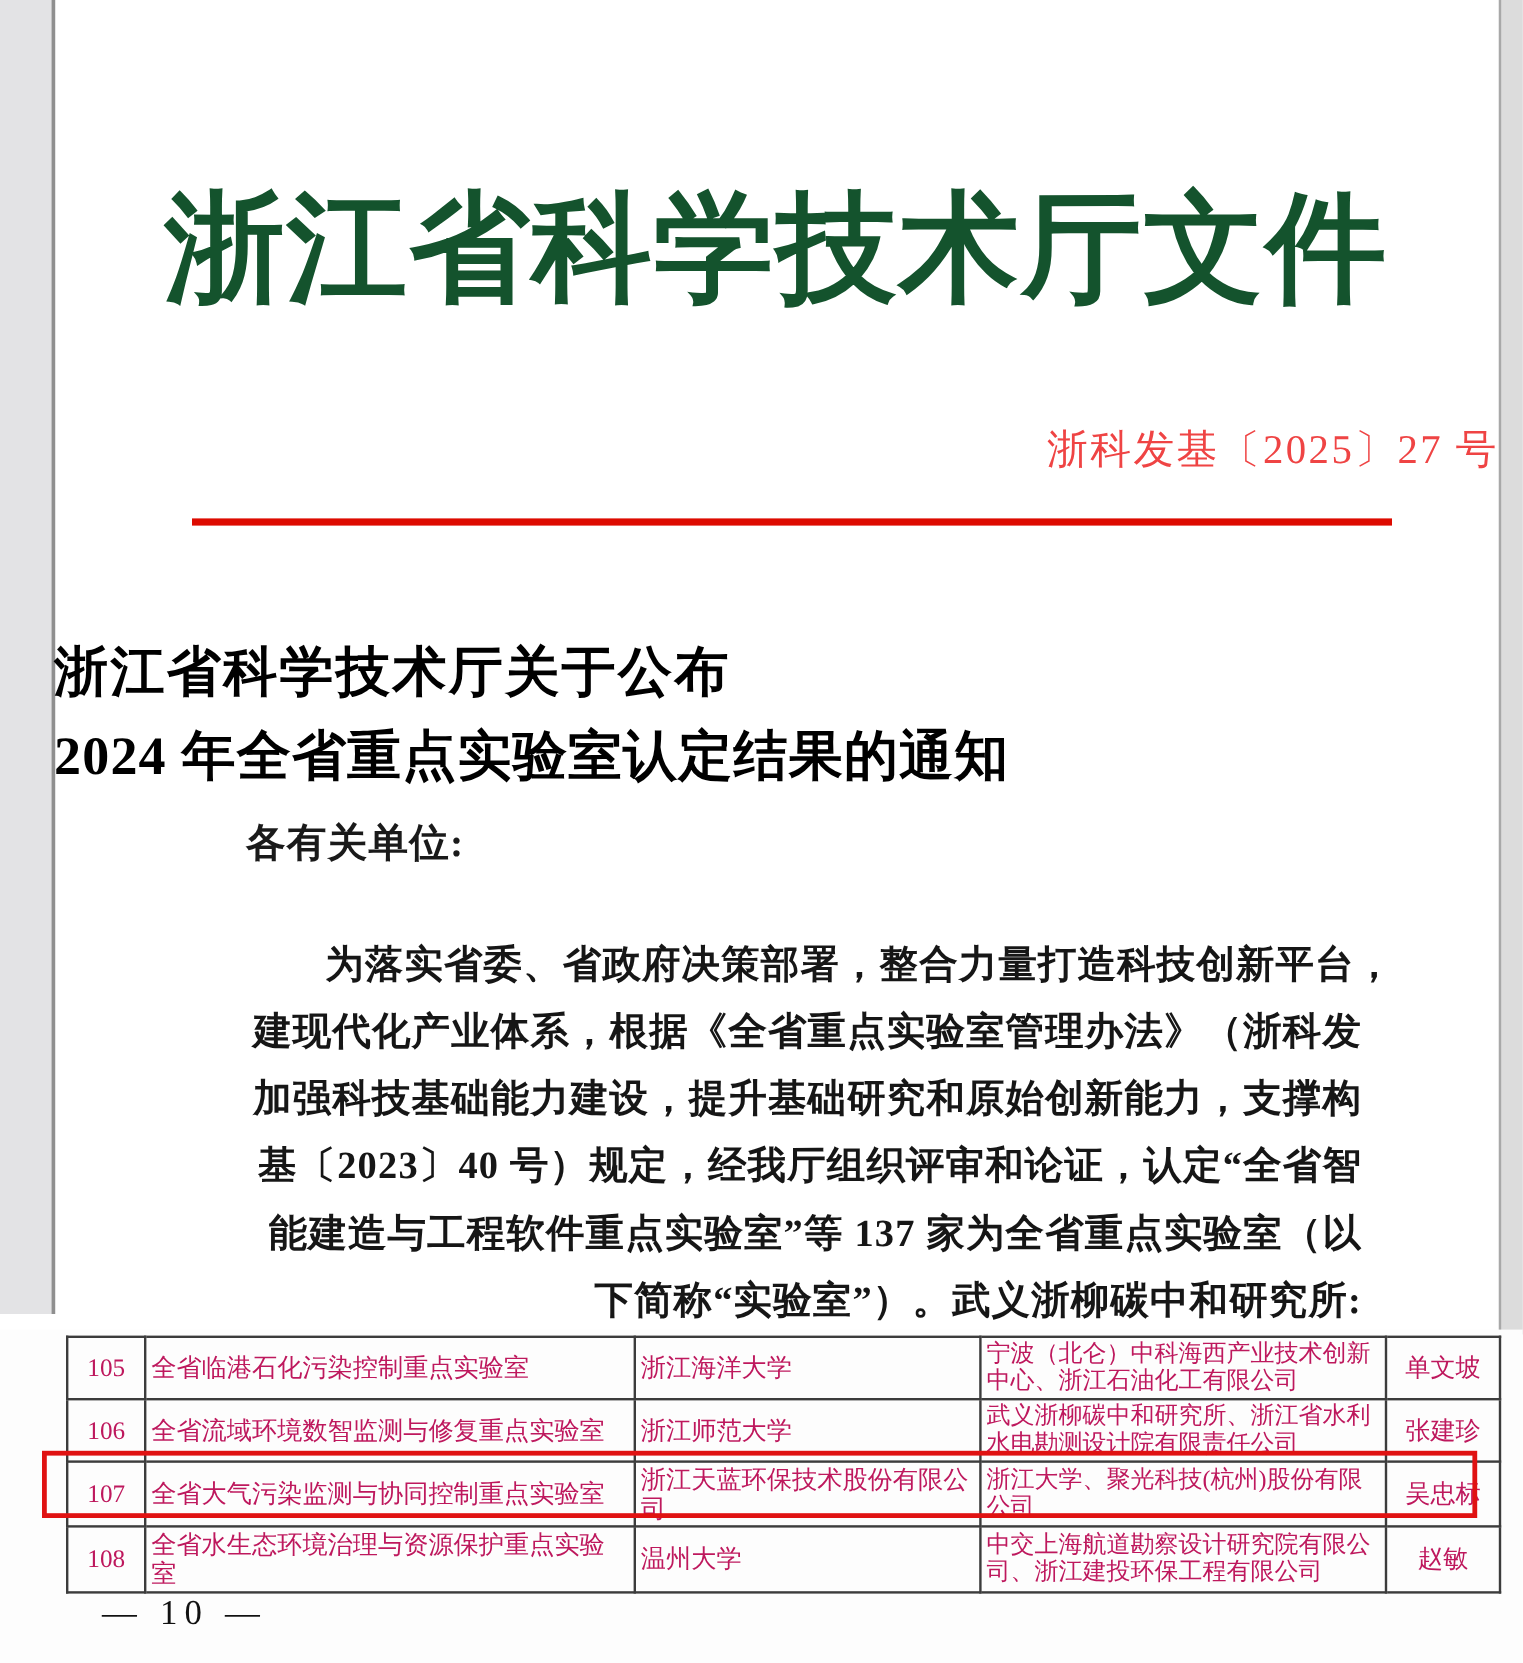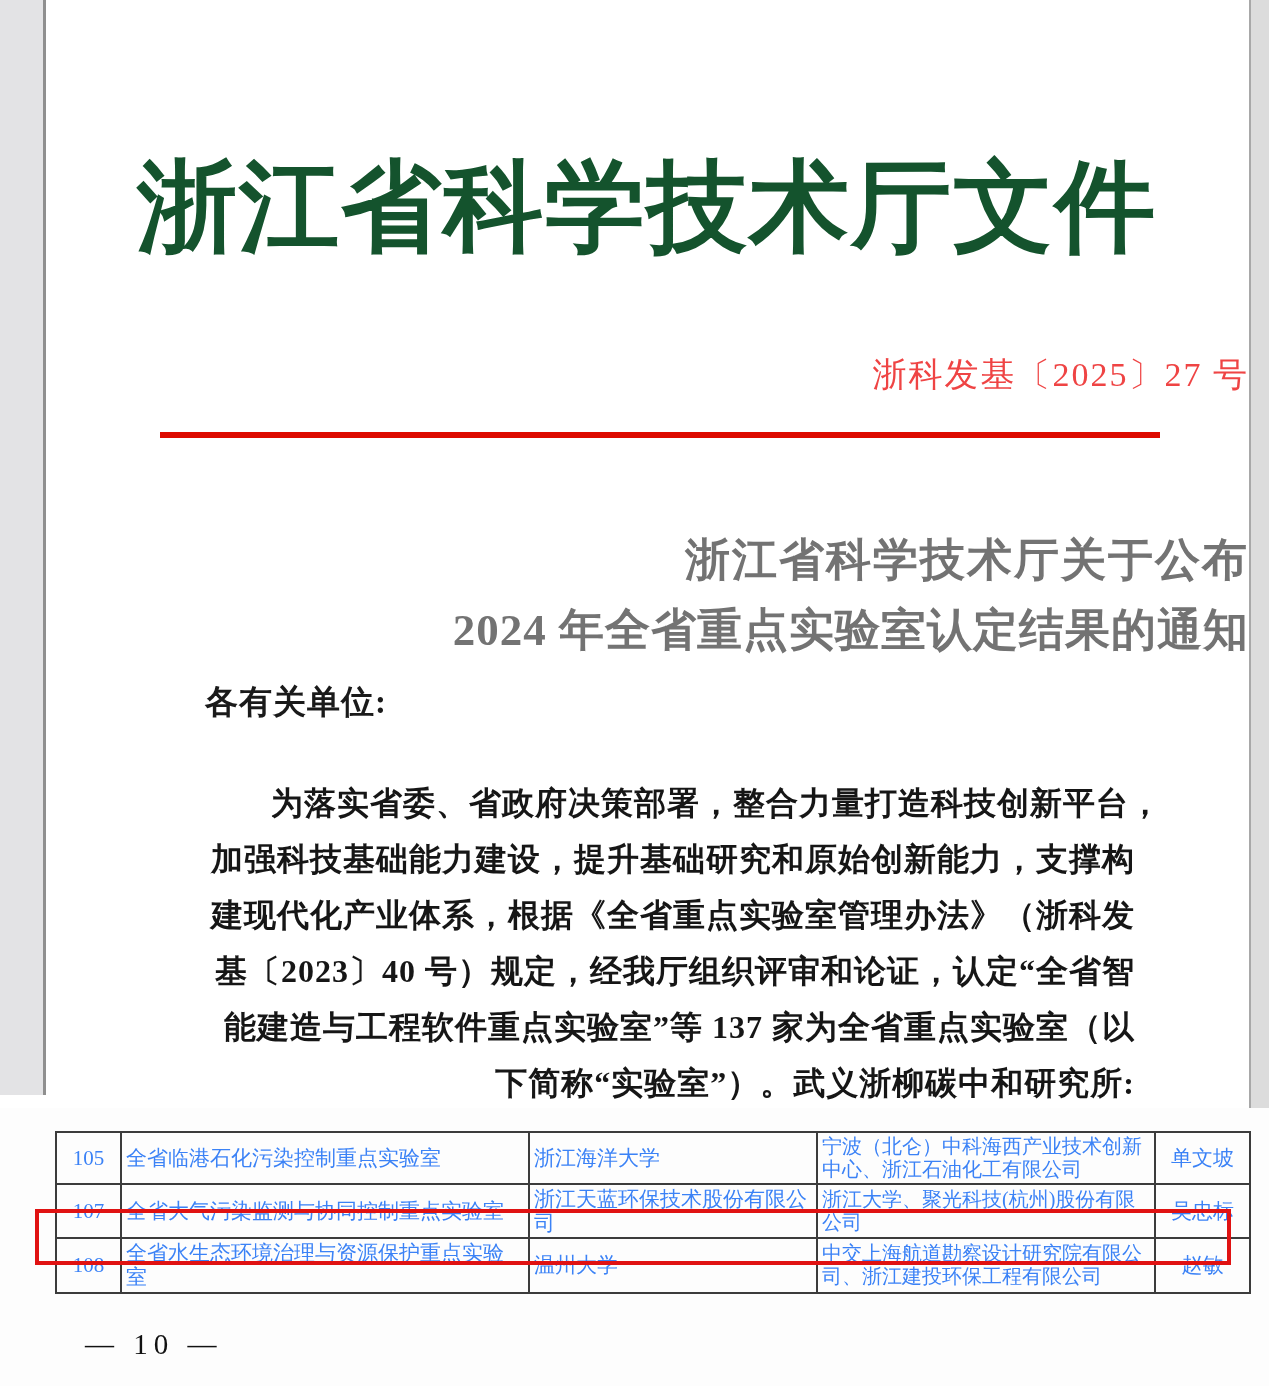--- a/index.html
+++ b/index.html
@@ -15,32 +15,32 @@
   .doc-title{
     position:absolute;left:45px;top:148px;width:1204px;text-align:center;
     font-size:100px;font-weight:900;letter-spacing:2px;color:#14532d;
     white-space:nowrap;line-height:1.2;
   }
   .doc-number{
     position:absolute;left:45px;top:352px;width:1204px;text-align:right;
     font-size:34px;letter-spacing:2px;color:#ef4444;
   }
   .red-rule{position:absolute;left:160px;top:432px;width:1000px;height:6px;background:#dd0b00;}
-  .notice-title{position:absolute;left:45px;width:1204px;text-align:right;font-weight:bold;color:#737373;}
+  .notice-title{position:absolute;left:45px;width:1204px;text-align:left;font-weight:bold;color:#000000;}
   .notice-title.l1{top:530px;font-size:45px;letter-spacing:2px;}
   .notice-title.l2{top:600px;font-size:45px;letter-spacing:1px;}
   .salutation{position:absolute;left:205px;top:680px;font-size:33px;font-weight:600;letter-spacing:1px;}
   .body-para{position:absolute;left:205px;top:775px;width:930px;font-size:32px;font-weight:600;color:#161616;text-align:right;}
   .body-para .line{height:56px;line-height:56px;white-space:nowrap;letter-spacing:1px;}
   .body-para .line.indent{text-indent:66px;}
   
   .table-wrap{position:absolute;left:0;top:1108px;width:1269px;height:278px;background:#fdfdfd;}
   table.results{
-    position:absolute;left:55px;top:23px;border-collapse:collapse;table-layout:fixed;
-    width:1158px;font-size:21px;color:#3b82f6;
+    position:absolute;left:55px;top:5px;border-collapse:collapse;table-layout:fixed;
+    width:1158px;font-size:21px;color:#be185d;
   }
   table.results td{border:2px solid #3c3c3c;padding:2px 4px;vertical-align:middle;line-height:1.15;}
   td.c-no{width:55px;text-align:center;font-family:"Liberation Serif","DejaVu Serif",serif;}
   td.c-lab{width:398px;padding-left:22px;margin-left:40px;}
   td.c-org{width:278px;padding-left:10px;}
   td.c-partners{width:328px;padding-left:10px;font-size:20px;}
   td.c-dir{width:85px;text-align:center;}
   tr{height:50px;}
   tr.r0{height:52px;}
   .highlight-box{
@@ -61,36 +61,43 @@
 
 <div class="red-rule"></div>
 
 <div class="notice-title l1">浙江省科学技术厅关于公布</div>
 <div class="notice-title l2">2024 年全省重点实验室认定结果的通知</div>
 
 <div class="salutation">各有关单位:</div>
 
 <div class="body-para">
   <div class="line indent">为落实省委、省政府决策部署，整合力量打造科技创新平台，</div>
+  <div class="line">建现代化产业体系，根据《全省重点实验室管理办法》（浙科发</div>
   <div class="line">加强科技基础能力建设，提升基础研究和原始创新能力，支撑构</div>
-  <div class="line">建现代化产业体系，根据《全省重点实验室管理办法》（浙科发</div>
   <div class="line">基〔2023〕40 号）规定，经我厅组织评审和论证，认定“全省智</div>
   <div class="line">能建造与工程软件重点实验室”等 137 家为全省重点实验室（以</div>
   <div class="line">下简称“实验室”）。武义浙柳碳中和研究所:</div>
 </div>
 
 <div class="table-wrap">
   <table class="results">
     <tbody>
       <tr class="r0">
         <td class="c-no">105</td>
         <td class="c-lab">全省临港石化污染控制重点实验室</td>
         <td class="c-org">浙江海洋大学</td>
         <td class="c-partners">宁波（北仑）中科海西产业技术创新中心、浙江石油化工有限公司</td>
         <td class="c-dir">单文坡</td>
+      </tr>
+      <tr>
+        <td class="c-no">106</td>
+        <td class="c-lab">全省流域环境数智监测与修复重点实验室</td>
+        <td class="c-org">浙江师范大学</td>
+        <td class="c-partners">武义浙柳碳中和研究所、浙江省水利水电勘测设计院有限责任公司</td>
+        <td class="c-dir">张建珍</td>
       </tr>
       <tr>
         <td class="c-no">107</td>
         <td class="c-lab">全省大气污染监测与协同控制重点实验室</td>
         <td class="c-org">浙江天蓝环保技术股份有限公司</td>
         <td class="c-partners">浙江大学、聚光科技(杭州)股份有限公司</td>
         <td class="c-dir">吴忠标</td>
       </tr>
       <tr>
         <td class="c-no">108</td>

